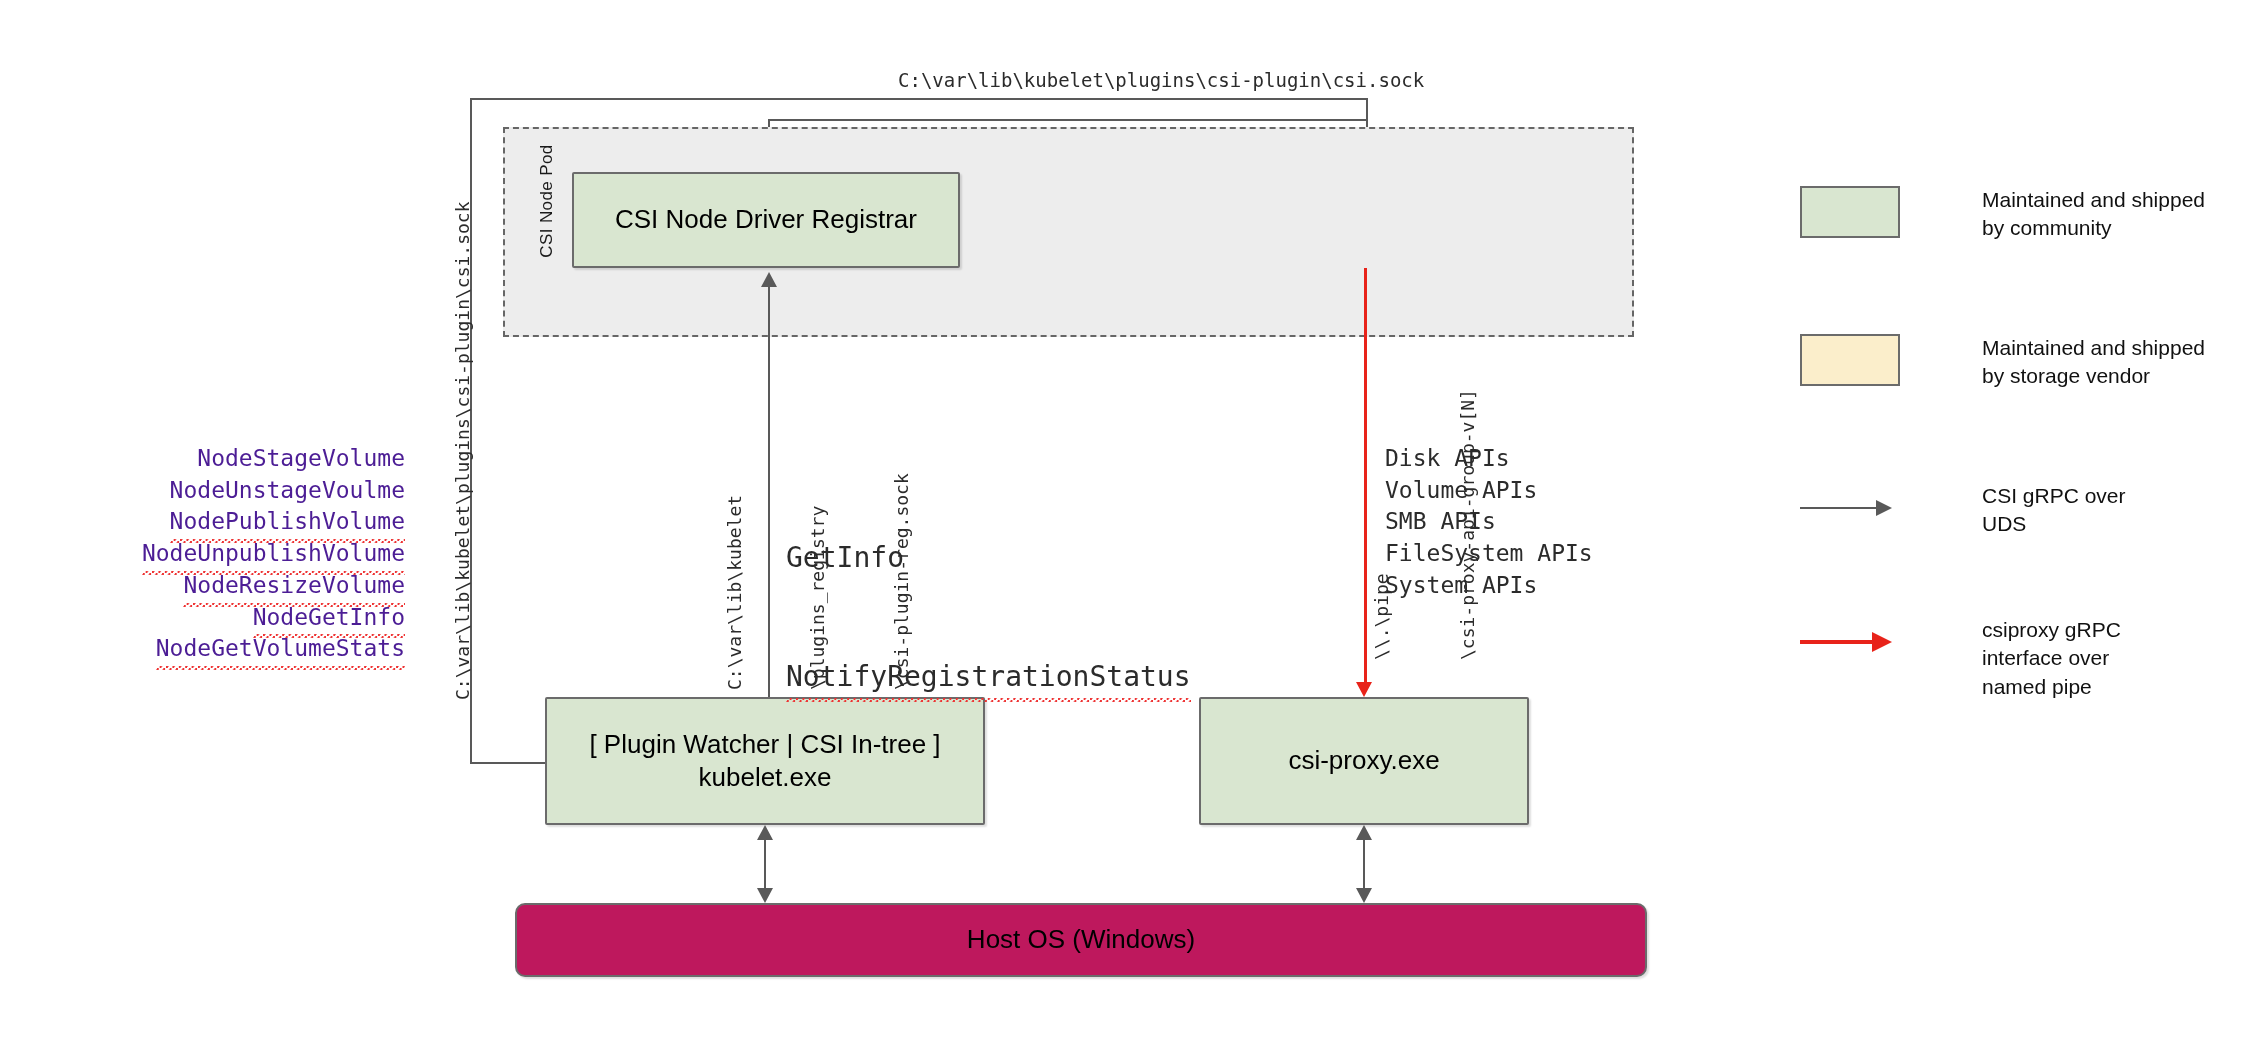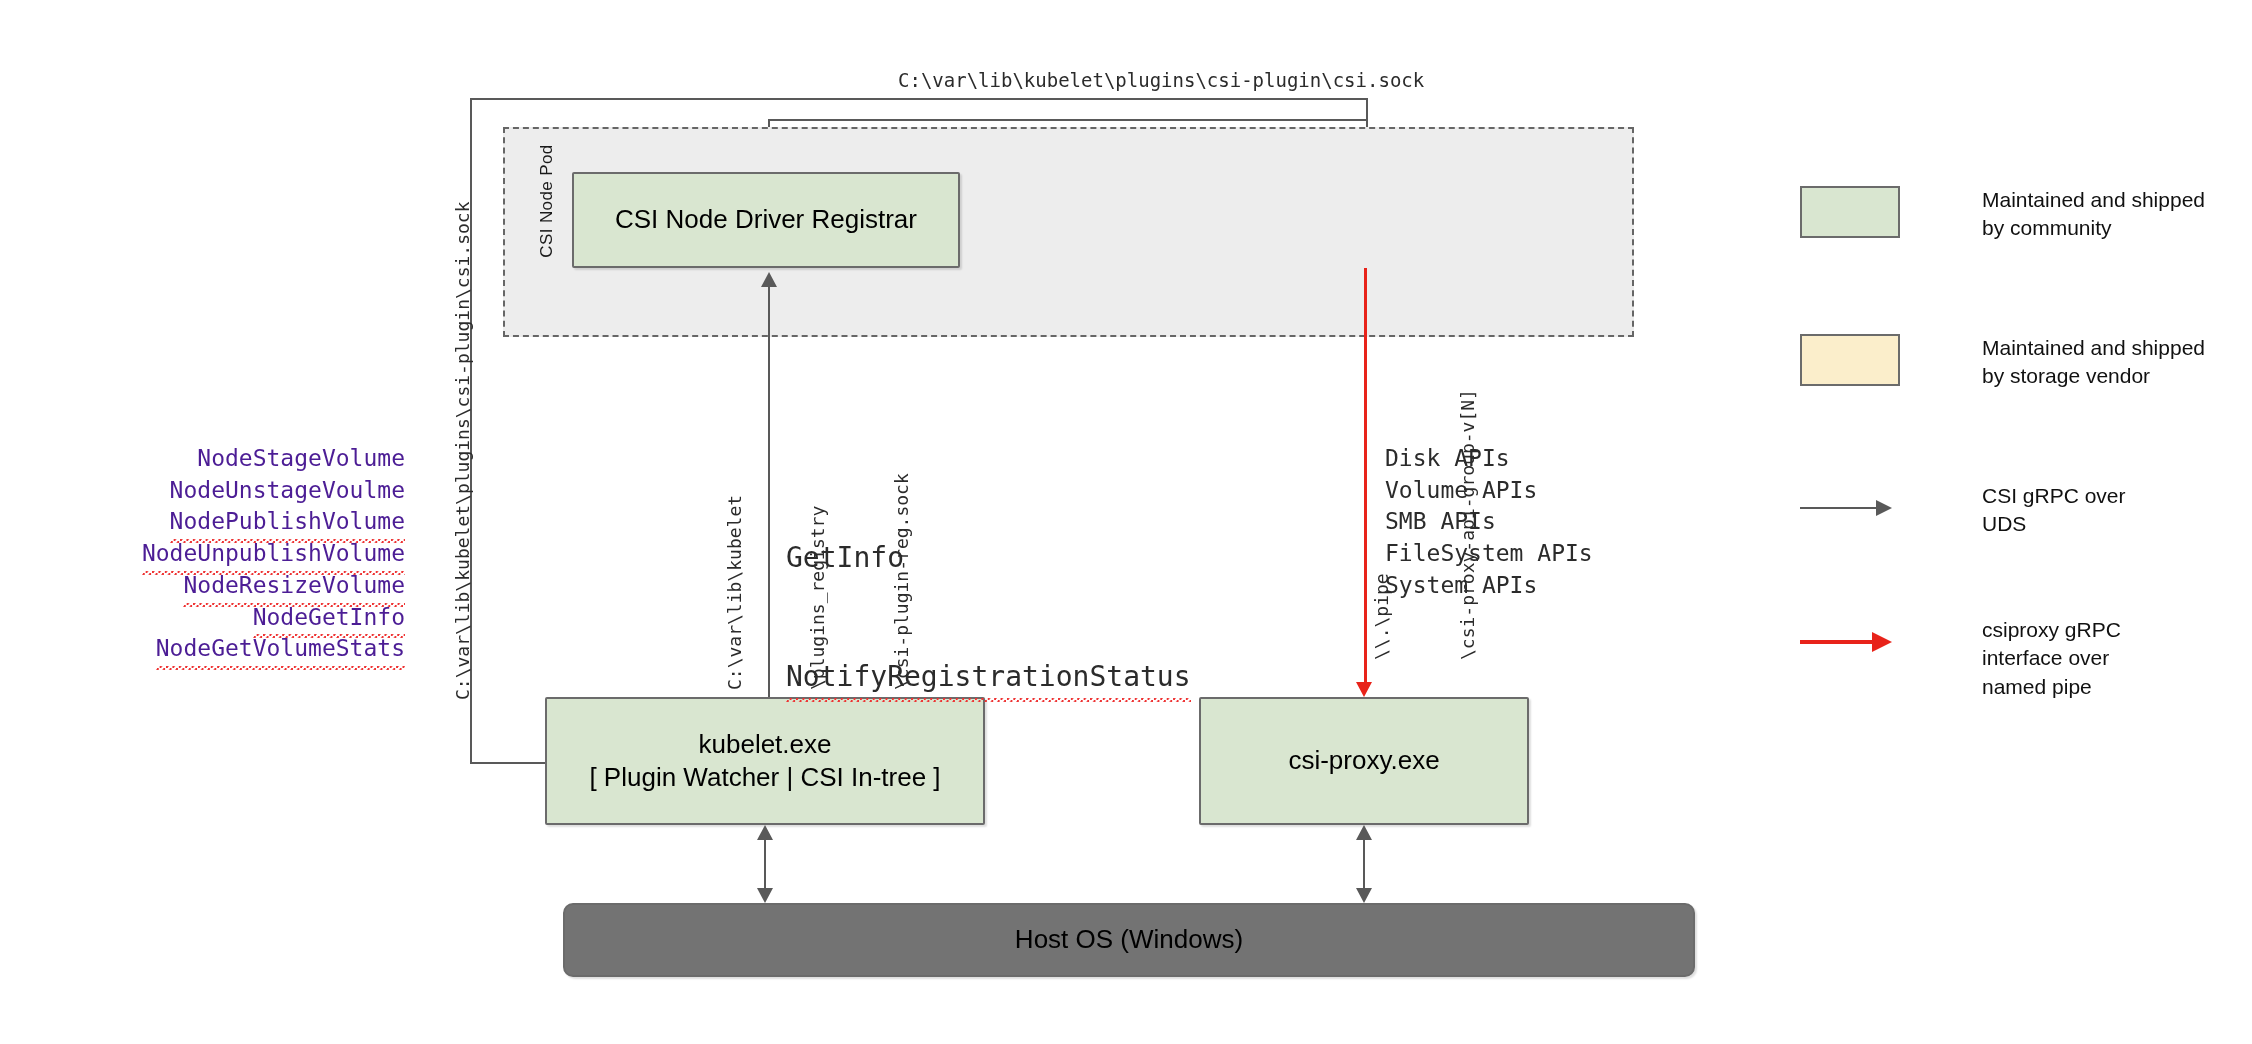--- a/index.html
+++ b/index.html
@@ -50,21 +50,21 @@
     align-items: center;
     justify-content: center;
     text-align: center;
     color: #000000;
     font-size: 26px;
     line-height: 1.28;
     box-shadow: 2px 2px 2px rgba(0,0,0,0.13);
   }
   .green  { background: #d9e6d0; }
   .yellow { background: #fbeecb; }
-  .blue   { background: #737373; margin-left: 48px; }
+  .blue   { background: #be185d; }
 
   #box-registrar { left: 572px; top: 172px; width: 388px; height: 96px; }
   #box-nodeplugin{ left: 1166px; top: 172px; width: 396px; height: 96px; }
   #box-kubelet   { left: 545px; top: 697px; width: 440px; height: 128px; }
   #box-csiproxy  { left: 1199px; top: 697px; width: 330px; height: 128px; }
   #box-hostos    { left: 515px; top: 903px; width: 1132px; height: 74px;
                    border-radius: 10px; font-size: 26px; }
 
   
   .seg-h { position: absolute; height: 0; border-top: 2px solid #595959; }
@@ -216,22 +216,22 @@
 
 
   <div class="seg-v" style="left:768px; top:287px; height:410px;"></div>
   <div class="arrow-up" style="left:761px; top:272px;"></div>
 
   <div class="seg-v red" style="left:1364px; top:268px; height:415px;"></div>
   <div class="arrow-down red" style="left:1356px; top:682px;"></div>
 
   <div id="box-kubelet" class="proc-box green">
     <div>
+      <div>[ Plugin Watcher | CSI In-tree ]</div>
       <div>kubelet.exe</div>
-      <div>[ Plugin Watcher | CSI In-tree ]</div>
     </div>
   </div>
 
   <div id="box-csiproxy" class="proc-box green">csi-proxy.exe</div>
 
   <div class="seg-v" style="left:764px; top:838px; height:52px;"></div>
   <div class="arrow-up" style="left:757px; top:825px;"></div>
   <div class="arrow-down" style="left:757px; top:888px;"></div>
 
   <div class="seg-v" style="left:1363px; top:838px; height:52px;"></div>

